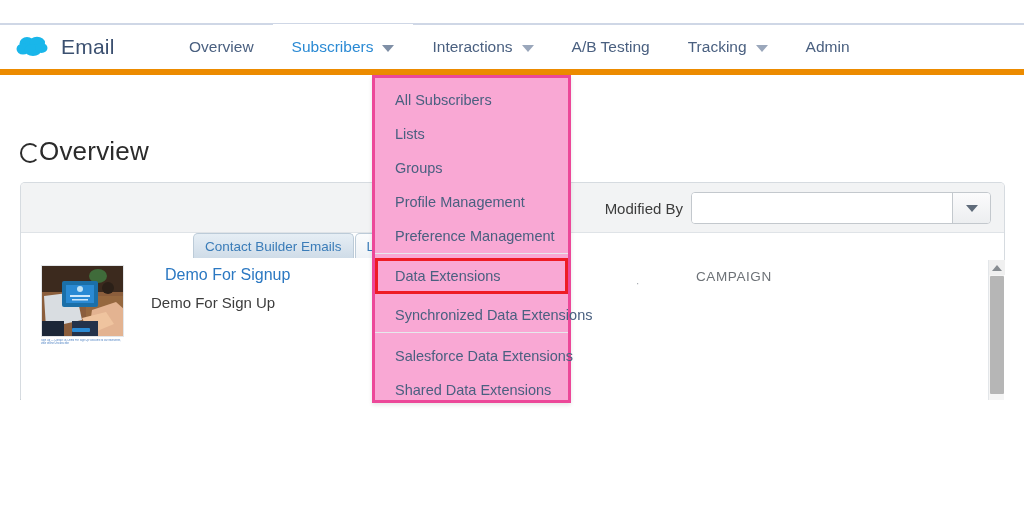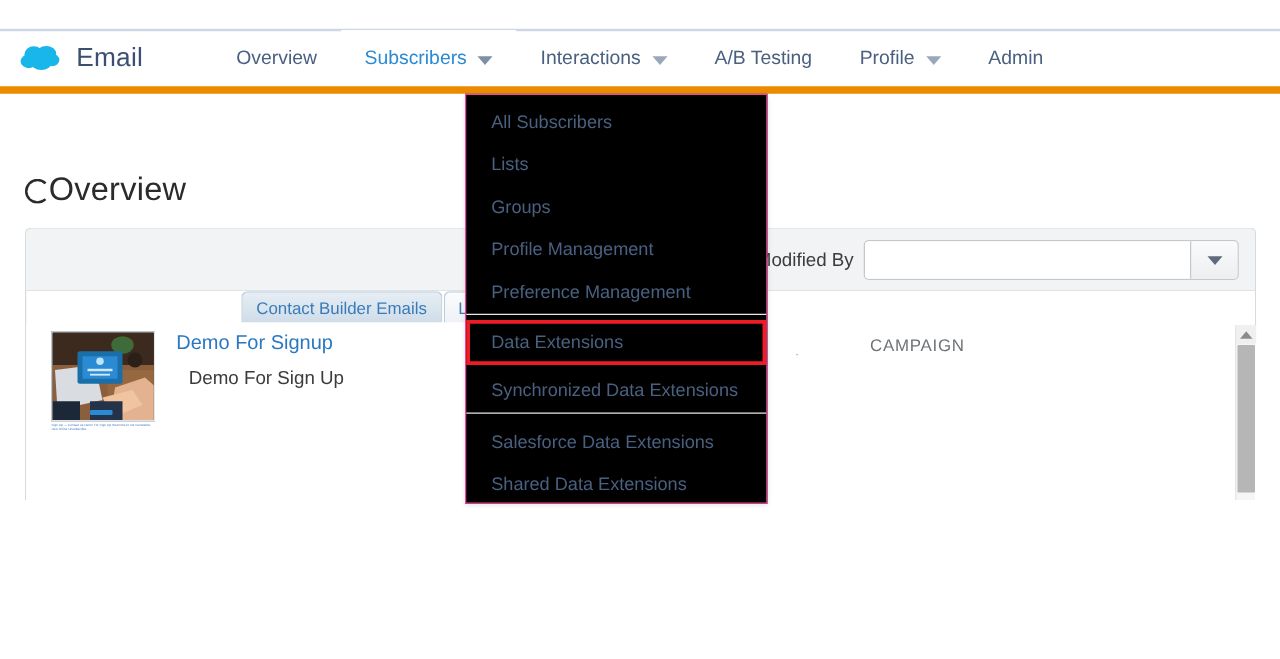--- a/index.html
+++ b/index.html
@@ -117,21 +117,21 @@
   .thumb {
     position: absolute; left: 20px; top: 5px; width: 83px; height: 72px;
     background: #1e2730; overflow: hidden; border: 1px solid #e3e6e9;
   }
   .thumb svg { display: block; }
   .thumb-meta {
     position: absolute; left: 20px; top: 79px; width: 83px; height: 22px;
     font-size: 2.6px; color: #4a7fc1; line-height: 3.4px; overflow: hidden;
   }
   .item-title {
-    position: absolute; left: 120px; top: 6px;
+    position: absolute; left: 144px; top: 6px;
     font-size: 16px; color: #2b78c2; cursor: pointer;
   }
   .item-sub {
     position: absolute; left: 130px; top: 34px;
     font-size: 15px; color: #3c3c3c;
   }
   .item-campaign {
     position: absolute; left: 675px; top: 9px;
     font-size: 13.5px; color: #6d7277; letter-spacing: .6px;
   }
@@ -152,22 +152,22 @@
   .vscroll-arrow {
     width: 0; height: 0; border-left: 5px solid transparent;
     border-right: 5px solid transparent; border-bottom: 6px solid #888d92;
   }
   .vscroll-thumb {
     width: 14px; margin: 1px; height: 118px; background: #b6b6b6; border-radius: 1px;
   }
 
   
   .menu {
-    position: absolute; left: 372px; top: 52px; width: 242px; height: 328px;
-    background: #000000; border: 1px solid #ec4899;
+    position: absolute; left: 372px; top: 52px; width: 199px; height: 328px;
+    background: #f9a8d4; border: 3px solid #ec4899;
     box-shadow: 0 2px 4px rgba(0,0,0,.10);
     z-index: 40;
   }
   .menu-item {
     height: 34px; display: flex; align-items: center;
     padding-left: 20px; font-size: 14.5px; color: #4a6080;
     cursor: pointer; white-space: nowrap;
   }
   .menu-item:first-child { margin-top: 5px; }
   .menu-sep { height: 1px; background: #e6e9ec; margin: 0; }
@@ -206,21 +206,21 @@
         <span class="caret"></span>
       </div>
       <div class="navitem">
         <span>Interactions</span>
         <span class="caret"></span>
       </div>
       <div class="navitem">
         <span>A/B Testing</span>
       </div>
       <div class="navitem">
-        <span>Profile</span>
+        <span>Tracking</span>
         <span class="caret"></span>
       </div>
       <div class="navitem">
         <span>Admin</span>
       </div>
     </div>
   </div>
   <div class="orange-bar"></div>
 
   <div class="page-title">

